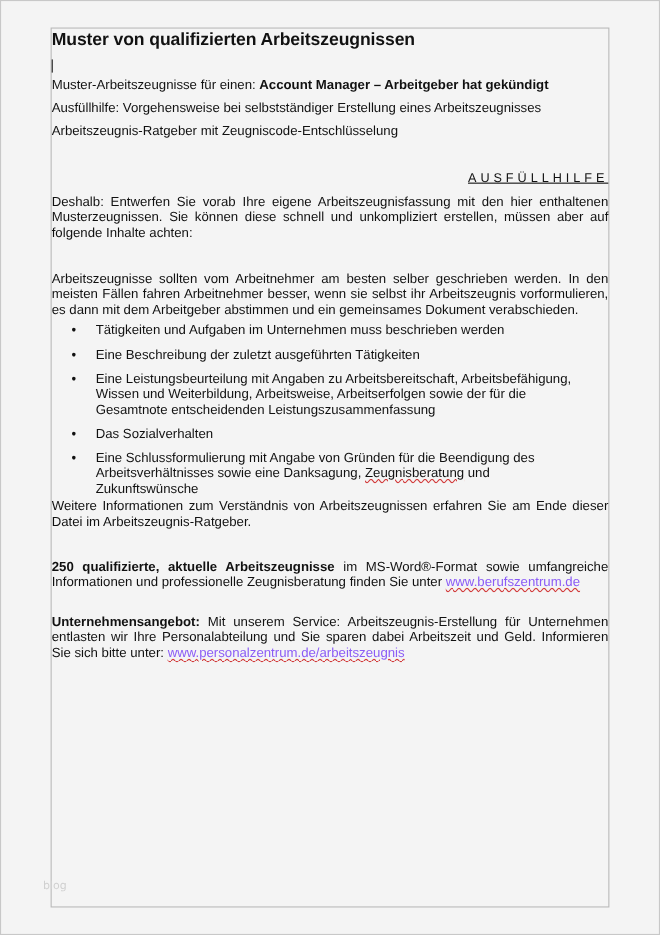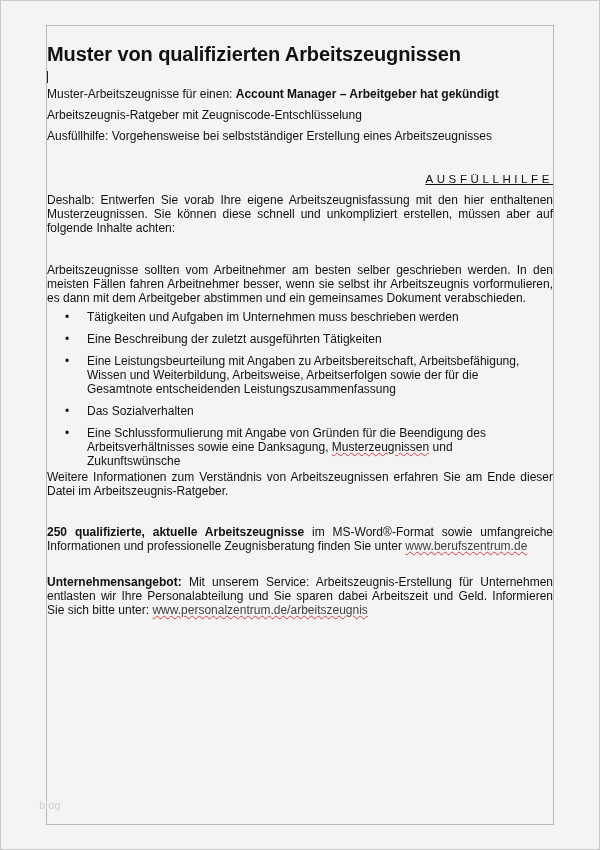--- a/index.html
+++ b/index.html
@@ -24,25 +24,25 @@
       left: 46px; top: 25px;
       width: 508px; height: 800px;
       border: 1px solid #b9b9b9;
     }
     .content {
       position: absolute;
       left: 47px; top: 25px;
       width: 506px;
     }
     .doc-title {
-      font-size: 20px;
+      font-size: 16px;
       font-weight: bold;
       line-height: 22px;
       letter-spacing: -0.1px;
-      margin-top: 18px;
+      margin-top: 1px;
       white-space: nowrap;
     }
     .section-heading {
       font-size: 11.5px;
       letter-spacing: 3.6px;
       text-decoration: underline;
       line-height: 14px;
       display: inline-block;
     }
     .h-toc { margin-top: 28px; }
@@ -84,21 +84,21 @@
     ul.bullets li .bullet {
       position: absolute;
       left: 18px; top: 0;
       font-size: 12px;
     }
     .p3 { margin-top: -6px; }
     .p4 { margin-top: 27px; }
     .p5 { margin-top: 22px; }
     .p6 { margin-top: 22px; }
     a.link {
-      color: #404040;
+      color: #8b5cf6;
       text-decoration: underline;
       text-decoration-color: #1a1a8c;
     }
     .spell {
       text-decoration: underline wavy #d23a3a;
       text-decoration-thickness: 1px;
     }
     a.link.spell-link {
       text-decoration: underline wavy #d23a3a;
       text-decoration-thickness: 1px;
@@ -118,37 +118,37 @@
 <div class="outer-border"></div>
 <div class="text-frame"></div>
 
 <div class="content">
   <h1 class="doc-title">Muster von qualifizierten Arbeitszeugnissen</h1>
 
   <span class="cursor"></span>
 
   <div>
     <div class="toc-line"><span>Muster-Arbeitszeugnisse für einen: </span><b>Account Manager – Arbeitgeber hat gekündigt</b></div>
+    <div class="toc-line">Ausfüllhilfe: Vorgehensweise bei selbstständiger Erstellung eines Arbeitszeugnisses</div>
     <div class="toc-line">Arbeitszeugnis-Ratgeber mit Zeugniscode-Entschlüsselung</div>
-    <div class="toc-line">Ausfüllhilfe: Vorgehensweise bei selbstständiger Erstellung eines Arbeitszeugnisses</div>
   </div>
 
   <div class="h-fill">
     <span class="section-heading">AUSFÜLLHILFE</span>
   </div>
 
   <p class="para p2">Deshalb: Entwerfen Sie vorab Ihre eigene Arbeitszeugnisfassung mit den hier enthaltenen Musterzeugnissen. Sie können diese schnell und unkompliziert erstellen, müssen aber  auf folgende Inhalte achten:</p>
   <p class="para p1">Arbeitszeugnisse sollten vom Arbeitnehmer am besten selber geschrieben werden. In den meisten Fällen fahren Arbeitnehmer besser, wenn sie selbst ihr Arbeitszeugnis vorformulieren, es dann mit dem Arbeitgeber abstimmen und ein gemeinsames Dokument verabschieden.</p>
 
   <ul class="bullets">
     <li><span class="bullet">•</span><span>Tätigkeiten und Aufgaben im Unternehmen muss beschrieben werden</span></li>
     <li><span class="bullet">•</span><span>Eine Beschreibung der zuletzt ausgeführten Tätigkeiten</span></li>
     <li><span class="bullet">•</span><span>Eine Leistungsbeurteilung mit Angaben zu Arbeitsbereitschaft, Arbeitsbefähigung, Wissen und Weiterbildung, Arbeitsweise, Arbeitserfolgen sowie der für die Gesamtnote entscheidenden Leistungszusammenfassung</span></li>
     <li><span class="bullet">•</span><span>Das Sozialverhalten</span></li>
-    <li><span class="bullet">•</span><span>Eine Schlussformulierung mit Angabe von Gründen für die Beendigung des Arbeitsverhältnisses sowie eine Danksagung, </span><span class="spell">Musterzeugnissen</span><span> und Zukunftswünsche</span></li>
+    <li><span class="bullet">•</span><span>Eine Schlussformulierung mit Angabe von Gründen für die Beendigung des Arbeitsverhältnisses sowie eine Danksagung, </span><span class="spell">Zeugnisberatung</span><span> und Zukunftswünsche</span></li>
   </ul>
 
   <p class="para p3">Weitere Informationen zum Verständnis von Arbeitszeugnissen erfahren Sie am Ende dieser Datei im Arbeitszeugnis-Ratgeber.</p>
 
   <p class="para p4"><b>250 qualifizierte, aktuelle Arbeitszeugnisse</b><span> im MS-Word®-Format sowie umfangreiche Informationen und professionelle Zeugnisberatung finden Sie unter </span><a class="link spell-link">www.berufszentrum.de</a></p>
 
   <p class="para p5"><b>Unternehmensangebot:</b><span> Mit unserem Service: Arbeitszeugnis-Erstellung für Unternehmen entlasten wir Ihre Personalabteilung und Sie sparen dabei Arbeitszeit und Geld. Informieren Sie sich bitte unter: </span><a class="link spell-link">www.personalzentrum.de/arbeitszeugnis</a></p>
 
 </div>
 

